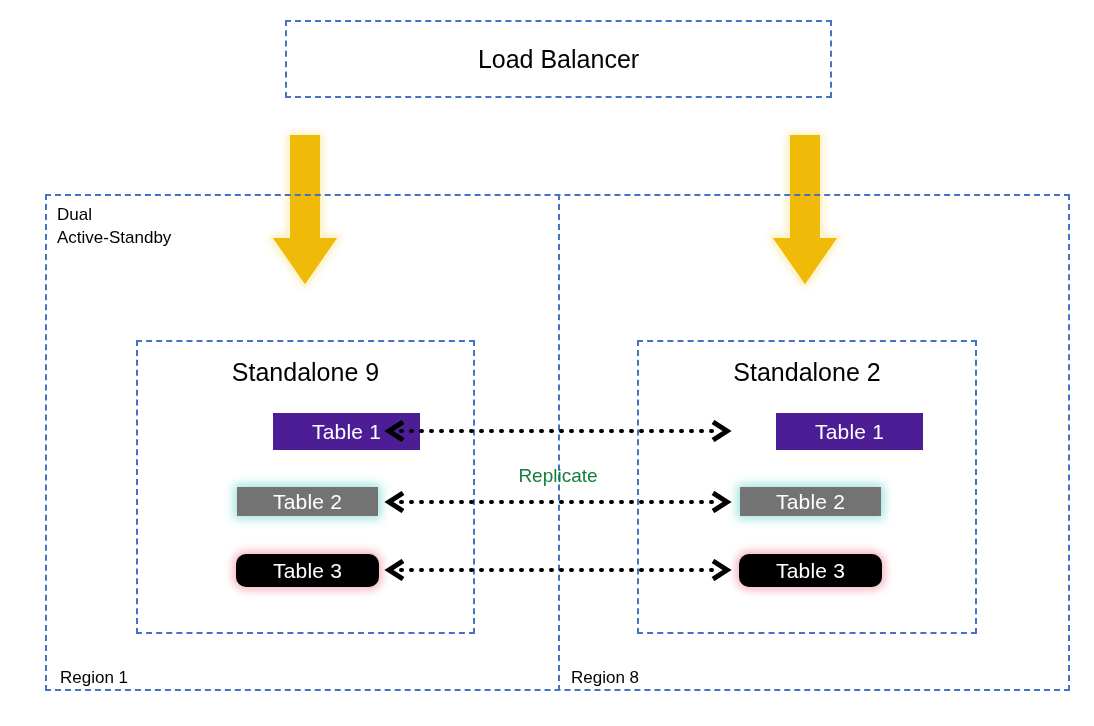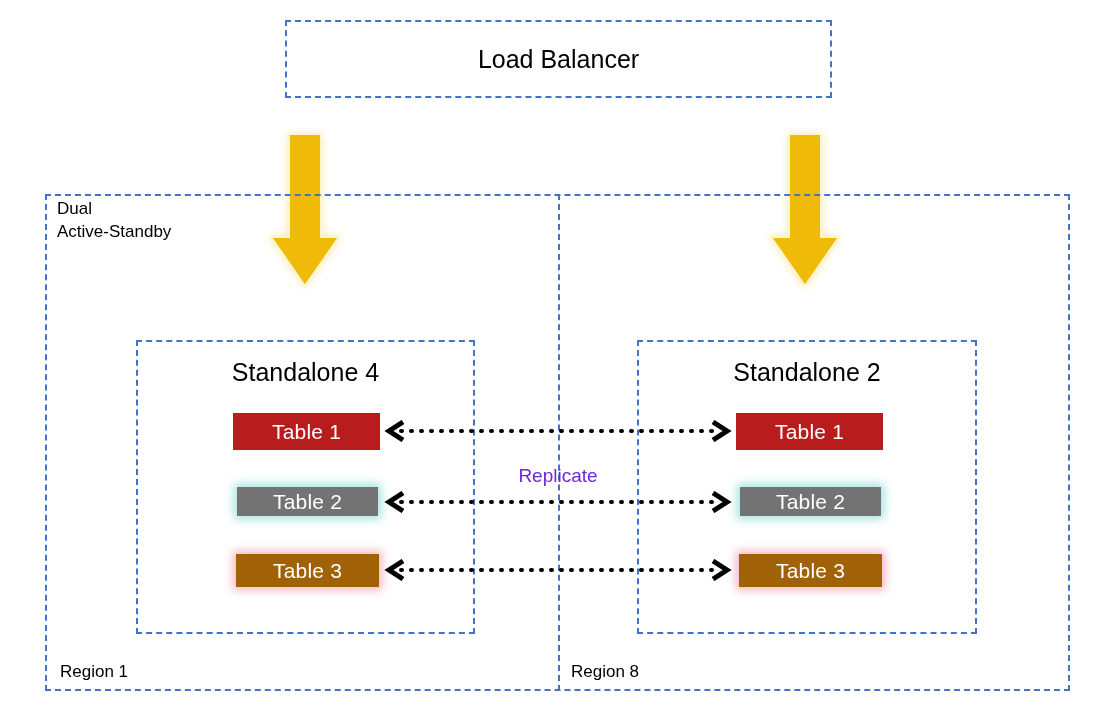--- a/index.html
+++ b/index.html
@@ -61,20 +61,21 @@
     height: 497px;
     border-left: 2px dashed #4472c4;
   }
 
   .container-label {
     position: absolute;
     font-size: 17px;
     color: #000000;
     line-height: 1.35;
     white-space: pre-line;
+    margin-top: 6px;
   }
   #dual-label {
     left: 57px;
     top: 198px;
   }
   #region1-label {
     left: 60px;
     top: 661px;
   }
   #region2-label {
@@ -108,23 +109,23 @@
   .table-chip {
     position: absolute;
     display: flex;
     align-items: center;
     justify-content: center;
     color: #ffffff;
     font-size: 21px;
     letter-spacing: 0.2px;
     box-sizing: border-box;
   }
-  .chip-t1 { background: #b91c1c; }
+  .chip-t1 { background: #4c1d95; margin-left: 40px; }
   .chip-t2 { background: #737373; box-shadow: 0 0 9px 3px rgba(46,196,182,0.45); }
-  .chip-t3 { background: #a16207; box-shadow: 0 0 9px 3px rgba(228,69,94,0.40); }
+  .chip-t3 { background: #000000; box-shadow: 0 0 9px 3px rgba(228,69,94,0.40); border-radius: 10px; }
 
   
   #l-table1 { left: 233px; top: 413px; width: 147px; height: 37px; }
   #l-table2 { left: 237px; top: 487px; width: 141px; height: 29px; }
   #l-table3 { left: 236px; top: 554px; width: 143px; height: 33px; }
   
   #r-table1 { left: 736px; top: 413px; width: 147px; height: 37px; }
   #r-table2 { left: 740px; top: 487px; width: 141px; height: 29px; }
   #r-table3 { left: 739px; top: 554px; width: 143px; height: 33px; }
 
@@ -147,21 +148,21 @@
   #rep-arrow-2 { left: 383px; top: 491px; width: 350px; }
   #rep-arrow-3 { left: 383px; top: 559px; width: 350px; }
 
   #replicate-label {
     position: absolute;
     left: 383px;
     top: 465px;
     width: 350px;
     text-align: center;
     font-size: 19px;
-    color: #6d28d9;
+    color: #15803d;
   }
 </style>
 </head>
 <body>
 
 <div id="canvas">
 
   <div class="dashed-box" id="load-balancer-box">
     <div class="lb-label">Load Balancer</div>
   </div>
@@ -181,21 +182,21 @@
   <div id="region-divider"></div>
 
   <div class="container-label" id="dual-label">Dual
 Active-Standby</div>
 
   <div class="container-label" id="region1-label">Region 1</div>
 
   <div class="container-label" id="region2-label">Region 8</div>
 
   <div class="dashed-box" id="standalone1-box">
-    <div class="standalone-title">Standalone 4</div>
+    <div class="standalone-title">Standalone 9</div>
   </div>
 
   <div class="dashed-box" id="standalone2-box">
     <div class="standalone-title">Standalone 2</div>
   </div>
 
   <div class="table-chip chip-t1" id="l-table1">Table 1</div>
   <div class="table-chip chip-t2" id="l-table2">Table 2</div>
   <div class="table-chip chip-t3" id="l-table3">Table 3</div>
 

